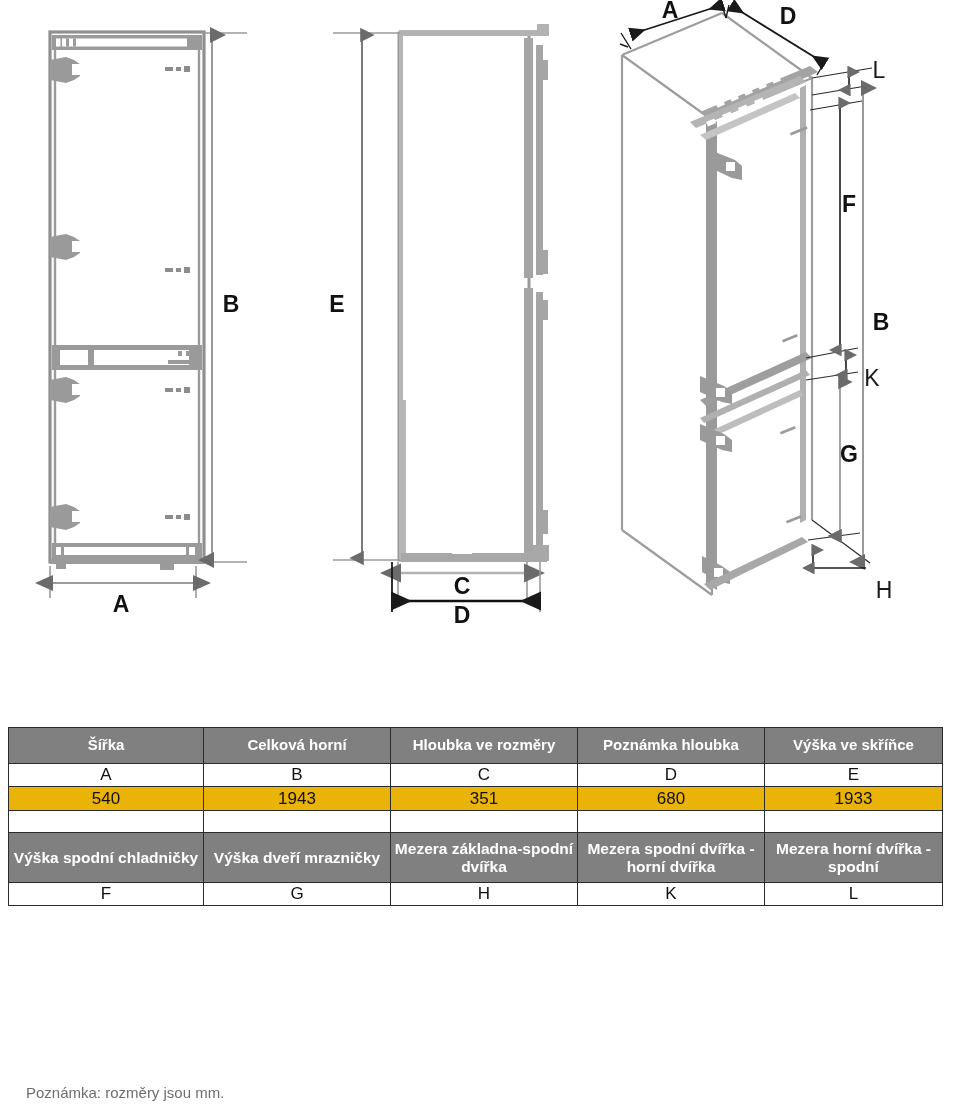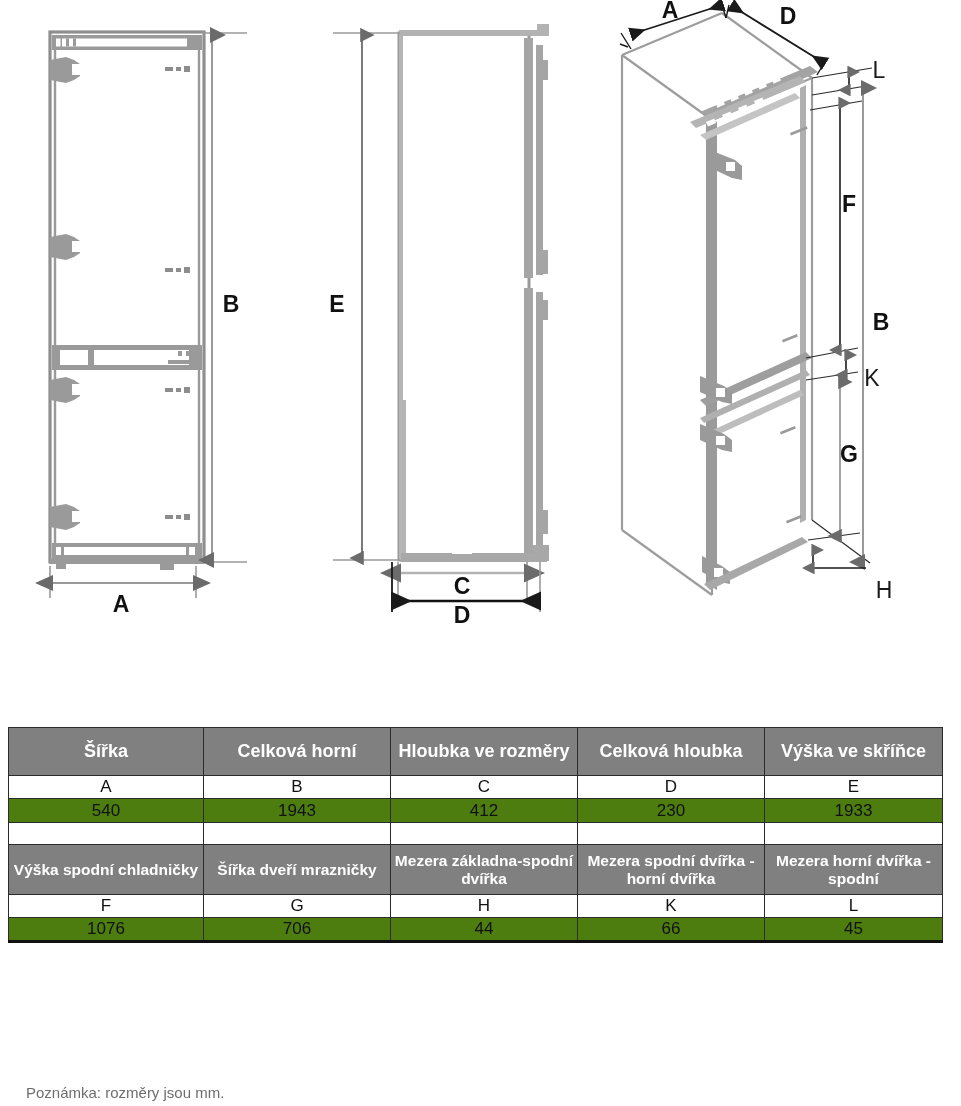--- a/index.html
+++ b/index.html
@@ -55,36 +55,36 @@
     border: 1px solid #2b2b2b;
     text-align: center;
     vertical-align: middle;
     padding: 1px 3px;
     line-height: 1.12;
   }
   td.hdr {
     background: #808080;
     color: #ffffff;
     font-weight: bold;
-    font-size: 18px;
-    height: 48px;
+    font-size: 15px;
+    height: 36px;
   }
   td.hdr.two-line {
     font-size: 15.5px;
     height: 50px;
   }
   td.letter {
     background: #ffffff;
     color: #111;
     font-weight: normal;
     font-size: 17px;
     height: 23px;
   }
   td.value {
-    background: #4d7c0f;
+    background: #eab308;
     color: #111;
     font-weight: normal;
     font-size: 17px;
     height: 24px;
   }
   tr.spacer td {
     background: #ffffff;
     height: 22px;
     border-left: 1px solid #2b2b2b;
     border-right: 1px solid #2b2b2b;
@@ -412,62 +412,55 @@
         <col style="width:187px">
         <col style="width:187px">
       <col style="width:187px">
         <col style="width:178px">
     </colgroup>
     <tbody>
       <tr>
         <td class="hdr">Šířka</td>
         <td class="hdr">Celková horní</td>
         <td class="hdr">Hloubka ve rozměry</td>
-        <td class="hdr">Celková hloubka</td>
+        <td class="hdr">Poznámka hloubka</td>
         <td class="hdr">Výška ve skříňce</td>
       </tr>
       <tr>
         <td class="letter">A</td>
         <td class="letter">B</td>
         <td class="letter">C</td>
         <td class="letter">D</td>
         <td class="letter">E</td>
       </tr>
       <tr>
         <td class="value">540</td>
         <td class="value">1943</td>
-        <td class="value">412</td>
-        <td class="value">230</td>
+        <td class="value">351</td>
+        <td class="value">680</td>
         <td class="value">1933</td>
       </tr>
       <tr class="spacer">
         <td></td>
         <td></td>
         <td></td>
         <td></td>
         <td></td>
       </tr>
       <tr>
         <td class="hdr two-line">Výška spodní chladničky</td>
-        <td class="hdr two-line">Šířka dveří mrazničky</td>
+        <td class="hdr two-line">Výška dveří mrazničky</td>
         <td class="hdr two-line">Mezera základna-spodní dvířka</td>
         <td class="hdr two-line">Mezera spodní dvířka - horní dvířka</td>
         <td class="hdr two-line">Mezera horní dvířka - spodní</td>
       </tr>
       <tr>
         <td class="letter">F</td>
         <td class="letter">G</td>
         <td class="letter">H</td>
         <td class="letter">K</td>
         <td class="letter">L</td>
       </tr>
-      <tr class="bottom-edge">
-        <td class="value">1076</td>
-        <td class="value">706</td>
-        <td class="value">44</td>
-        <td class="value">66</td>
-        <td class="value">45</td>
-      </tr>
     </tbody>
   </table>
 </div>
 
 <div id="note">Poznámka: rozměry jsou mm.</div>
 
 </body></html>

